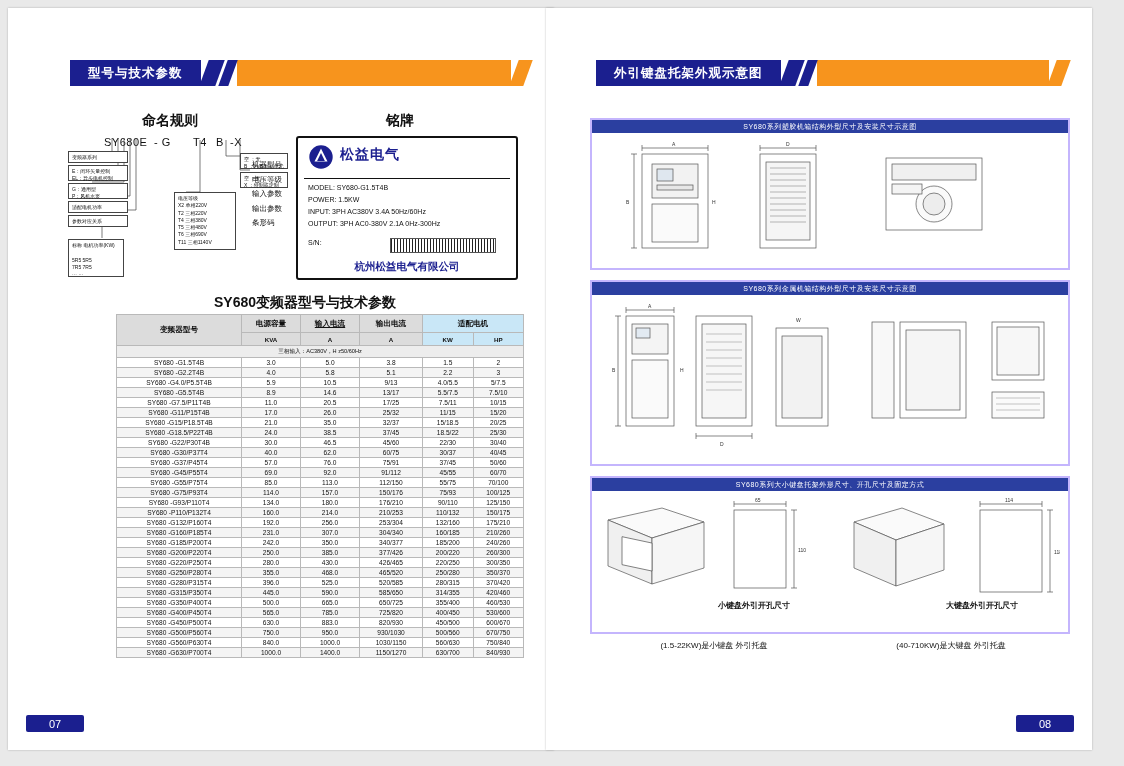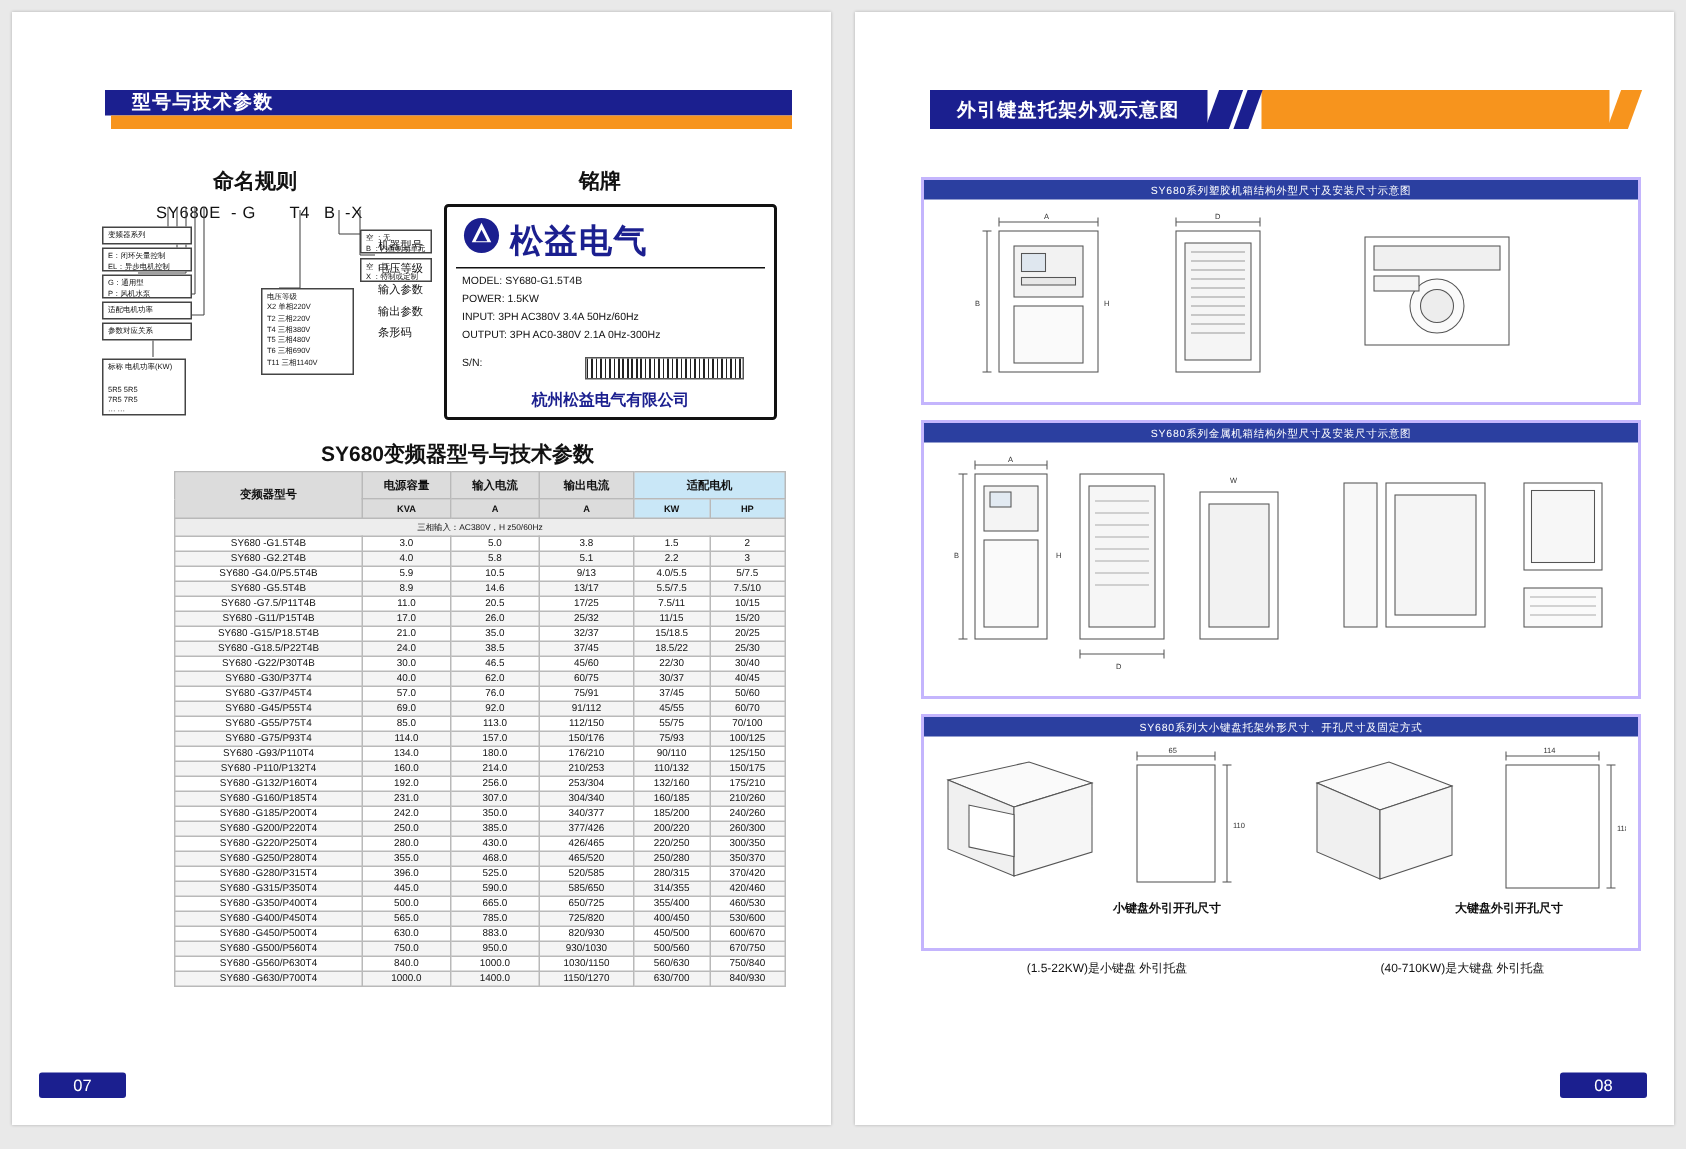--- a/index.html
+++ b/index.html
@@ -1,20 +1,20 @@
 <!DOCTYPE html>
 <html><head>
 <meta charset="utf-8">
 <style>
   html,body{margin:0;padding:0;background:#e9e9e9;}
   body{font-family:"Liberation Sans","DejaVu Sans",sans-serif;}
   .page{position:relative;width:1124px;height:766px;background:#e9e9e9;overflow:hidden;}
   .sheet{position:absolute;top:8px;background:#fff;width:546px;height:742px;box-shadow:0 0 2px rgba(0,0,0,.25);}
   .sheet.left{left:8px;}
-  .sheet.right{left:570px;}
+  .sheet.right{left:546px;}
 
   
   .hdrbar{position:absolute;display:flex;align-items:stretch;height:26px;}
   .hdrbar .blue{background:#1b1f8f;color:#fff;font-size:12.5px;font-weight:bold;display:flex;align-items:center;padding:0 18px;letter-spacing:1px;}
   .hdrbar .sk1{width:16px;background:#1b1f8f;transform:skewX(-20deg);margin-left:3px;}
   .hdrbar .sk2{width:10px;background:#1b1f8f;transform:skewX(-20deg);margin-left:3px;}
   .hdrbar .orange{flex:1;background:#f7941d;margin-left:4px;}
   .hdrbar .sk3{width:14px;background:#f7941d;transform:skewX(-20deg);margin-left:3px;}
 
   
@@ -24,21 +24,21 @@
 
   
   .ctitle{position:absolute;font-size:14px;color:#111;font-weight:bold;}
 
   
   .nmbox{position:absolute;border:1px solid #444;font-size:5px;line-height:1.45;color:#111;padding:2px 3px;box-sizing:border-box;background:#fff;}
   .codetxt{position:absolute;font-size:11px;color:#111;letter-spacing:.5px;}
 
   
   .plate{position:absolute;left:288px;top:128px;width:218px;height:140px;border:2px solid #111;border-radius:3px;background:#fff;}
-  .plate .brand{position:absolute;left:8px;top:6px;font-size:22px;font-weight:bold;color:#1b1f8f;letter-spacing:1px;}
+  .plate .brand{position:absolute;left:8px;top:6px;font-size:14px;font-weight:bold;color:#1b1f8f;letter-spacing:1px;}
   .plate .logo{position:absolute;left:10px;top:6px;width:26px;height:26px;}
   .plate .pl{position:absolute;font-size:7px;color:#111;white-space:nowrap;}
   .plate .barcode{position:absolute;left:92px;top:100px;width:104px;height:13px;border:1px solid #555;background:
       repeating-linear-gradient(90deg,#222 0 1px,#fff 1px 3px);}
   .plate .company{position:absolute;left:0;right:0;bottom:4px;text-align:center;font-size:10.5px;font-weight:bold;color:#1b1f8f;}
   .plate .rule{position:absolute;left:6px;right:6px;top:40px;height:1px;background:#111;}
   .labels{position:absolute;left:244px;top:150px;font-size:7.5px;line-height:14.6px;color:#111;font-family:Liberation Mono, monospace;}
 
   
   .spec{position:absolute;left:108px;top:306px;border-collapse:collapse;font-size:6.6px;color:#111;}
@@ -58,21 +58,21 @@
   .capb{font-weight:bold;font-size:8px;}
   svg{display:block;}
 </style>
 </head>
 <body>
 
 <div class="page">
 
   <div class="sheet left">
 
-    <div class="hdrbar" style="left:62px;top:52px;width:458px;flex-direction:column;">
+    <div class="hdrbar" style="left:62px;top:52px;width:458px;">
       <div class="blue">型号与技术参数</div>
       <div class="sk1"></div>
       <div class="sk2"></div>
       <div class="orange"></div>
       <div class="sk3"></div>
     </div>
 
     <div class="ctitle" style="left:134px;top:104px;">命名规则</div>
     <div class="ctitle" style="left:378px;top:104px;">铭牌</div>
 
@@ -154,21 +154,21 @@
       <div class="company">杭州松益电气有限公司</div>
     </div>
 
     <div class="ctitle" style="left:206px;top:286px;">SY680变频器型号与技术参数</div>
 
     <table class="spec">
       <thead>
         <tr>
           <th class="h1" rowspan="2" style="width:120px;">变频器型号</th>
           <th class="h1" style="width:54px;">电源容量</th>
-          <th class="h1" style="width:54px;">输入电流</th>
+          <th class="h1" style="width:54px;text-decoration:underline;">输入电流</th>
           <th class="h1" style="width:58px;">输出电流</th>
           <th class="hblue" colspan="2" style="width:96px;">适配电机</th>
         </tr>
         <tr>
           <th class="h2">KVA</th>
           <th class="h2">A</th>
           <th class="h2">A</th>
           <th class="hblue2">KW</th>
           <th class="hblue2">HP</th>
         </tr>

